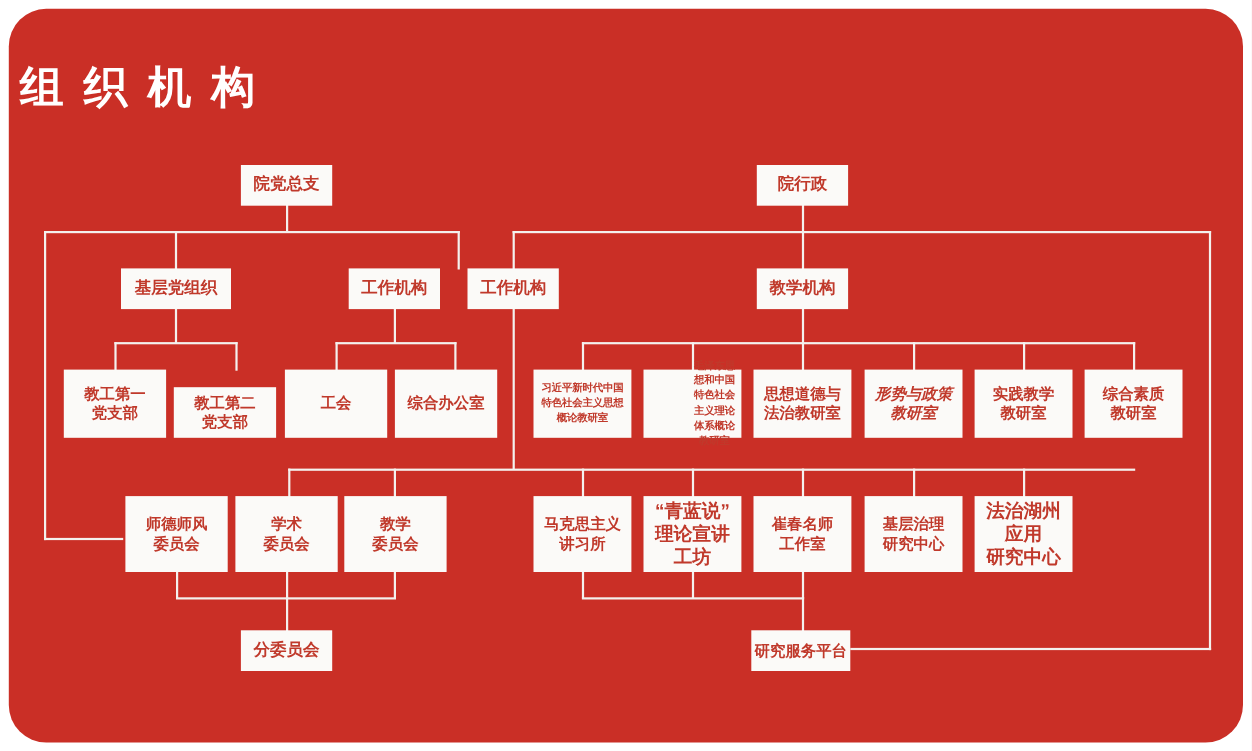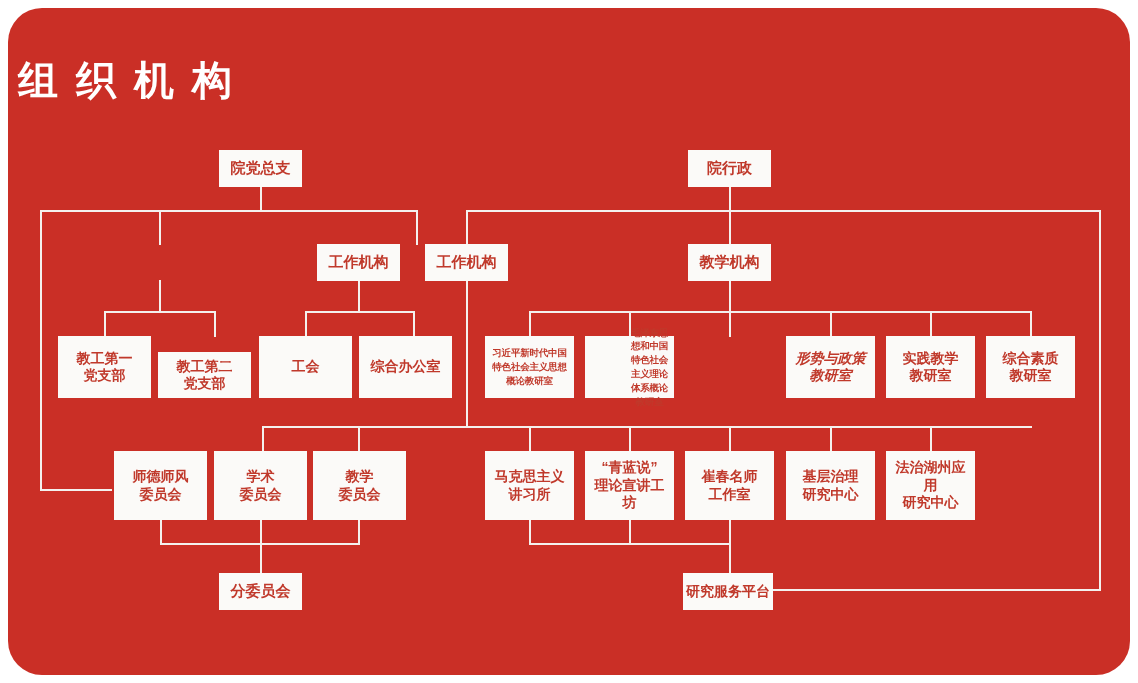--- a/index.html
+++ b/index.html
@@ -46,21 +46,21 @@
     justify-content: center;
     text-align: center;
     font-weight: bold;
     line-height: 1.25;
     box-sizing: border-box;
     padding: 2px 3px;
     z-index: 3;
   }
   .node.s-lg   { font-size: 15px; }
   .node.s-md   { font-size: 14px; }
-  .node.s-sm   { font-size: 14px; }
+  .node.s-sm   { font-size: 17px; }
   .node.s-tiny { font-size: 9.5px; line-height: 1.45; font-weight: bold; letter-spacing: -0.2px; }
   .line {
     position: absolute;
     background: #f4f1ee;
     z-index: 1;
   }
 </style>
 </head>
 <body>
 
@@ -128,37 +128,40 @@
 
   <div class="line" style="left:529px; top:520px; width:2px; height:24px;"></div>
   <div class="line" style="left:629px; top:520px; width:2px; height:24px;"></div>
   <div class="line" style="left:729px; top:520px; width:2px; height:24px;"></div>
   <div class="line" style="left:529px; top:543px; width:202px; height:2px;"></div>
   <div class="line" style="left:729px; top:543px; width:2px; height:31px;"></div>
 
   <div class="node s-lg" style="left:219px; top:150px; width:83px; height:37px;">院党总支</div>
   <div class="node s-lg" style="left:688px; top:150px; width:83px; height:37px;">院行政</div>
 
+  <div class="node s-lg" style="left:110px; top:244px; width:100px; height:37px;">基层党组织</div>
   <div class="node s-lg" style="left:317px; top:244px; width:83px; height:37px;">工作机构</div>
   <div class="node s-lg" style="left:425px; top:244px; width:83px; height:37px;">工作机构</div>
   <div class="node s-lg" style="left:688px; top:244px; width:83px; height:37px;">教学机构</div>
 
   <div class="node s-md" style="left:58px; top:336px; width:93px; height:62px; white-space:pre-line;">教工第一
 党支部</div>
   <div class="node s-md" style="left:158px; top:336px; width:93px; height:46px; white-space:pre-line;margin-top:16px;">教工第二
 党支部</div>
   <div class="node s-md" style="left:259px; top:336px; width:93px; height:62px; white-space:pre-line;">工会</div>
   <div class="node s-md" style="left:359px; top:336px; width:93px; height:62px; white-space:pre-line;">综合办公室</div>
 
   <div class="node s-tiny" style="left:485px; top:336px; width:89px; height:62px; white-space:pre-line;">习近平新时代中国
 特色社会主义思想
 概论教研室</div>
   <div class="node s-tiny" style="left:585px; top:336px; width:89px; height:62px; white-space:pre-line;padding-left:43px;">毛泽东思想和中国
 特色社会主义理论
 体系概论教研室</div>
+  <div class="node s-md" style="left:685px; top:336px; width:89px; height:62px; white-space:pre-line;">思想道德与
+法治教研室</div>
   <div class="node s-md" style="left:786px; top:336px; width:89px; height:62px; white-space:pre-line;font-style:italic;">形势与政策
 教研室</div>
   <div class="node s-md" style="left:886px; top:336px; width:89px; height:62px; white-space:pre-line;">实践教学
 教研室</div>
   <div class="node s-md" style="left:986px; top:336px; width:89px; height:62px; white-space:pre-line;">综合素质
 教研室</div>
 
   <div class="node s-md" style="left:114px; top:451px; width:93px; height:69px; white-space:pre-line;">师德师风
 委员会</div>
   <div class="node s-md" style="left:214px; top:451px; width:93px; height:69px; white-space:pre-line;">学术

